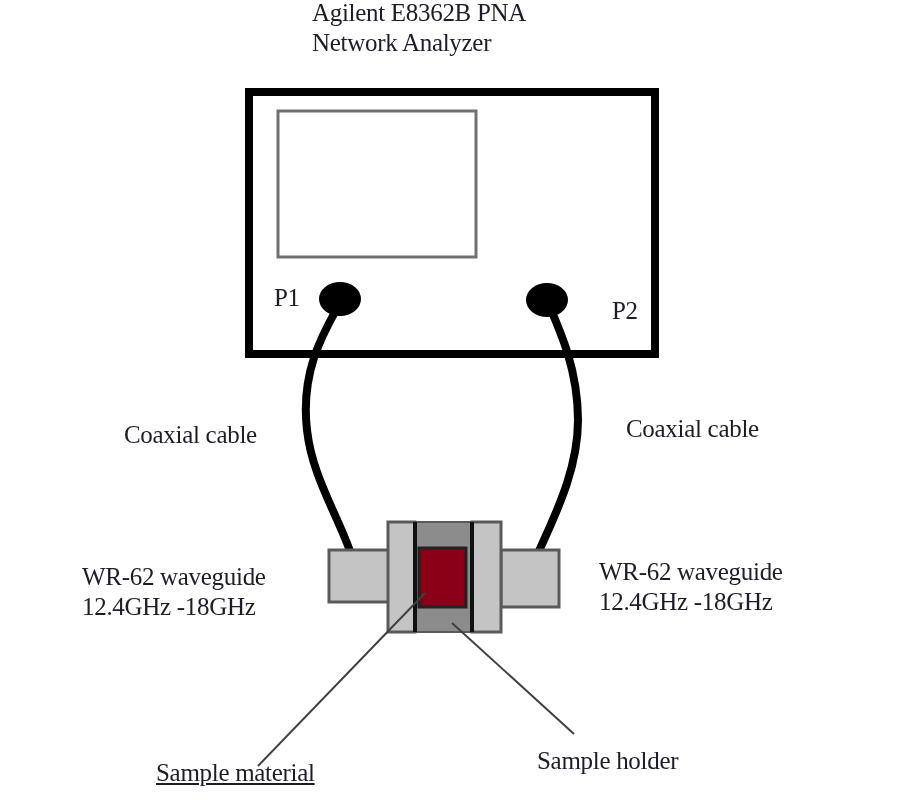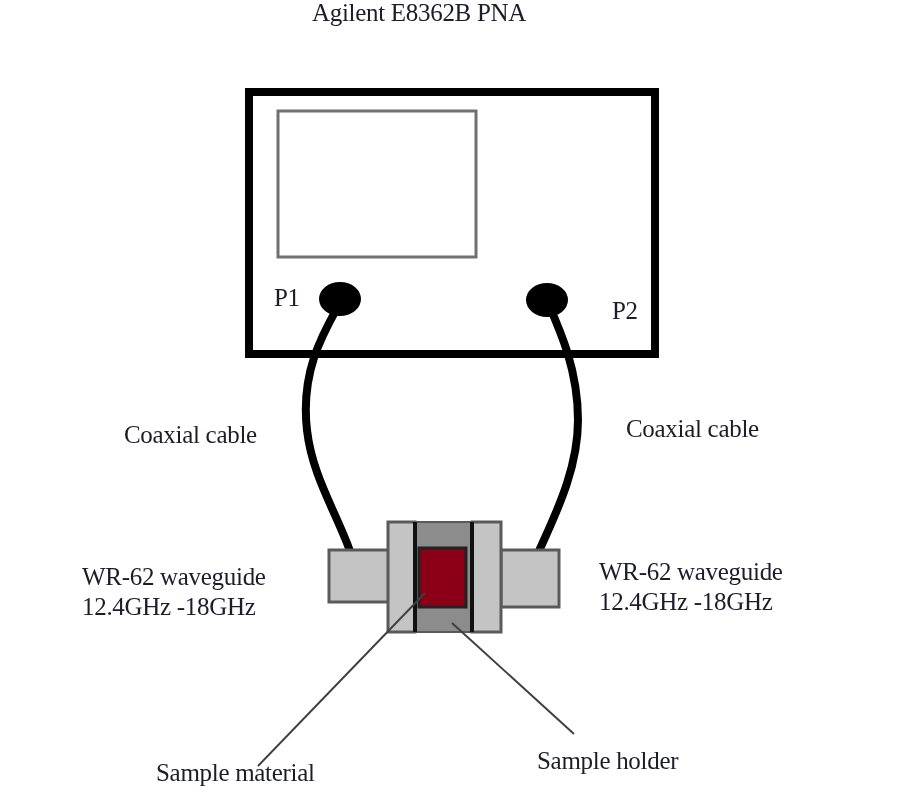--- a/index.html
+++ b/index.html
@@ -35,31 +35,32 @@
   <line x1="472" y1="522" x2="472" y2="632" stroke="#111111" stroke-width="4"></line>
 
   <rect x="419" y="548" width="47" height="59" fill="#8b0016" stroke="#222222" stroke-width="3"></rect>
 
   <line x1="425" y1="593" x2="258" y2="766" stroke="#404040" stroke-width="2"></line>
   <line x1="452" y1="623" x2="574" y2="734" stroke="#404040" stroke-width="2"></line>
 </svg>
 
 <div class="lbl" style="left:312px; top:-2px;">
   <div>Agilent E8362B PNA</div>
+  <div>Network Analyzer</div>
 </div>
 
 <div class="lbl" style="left:274px; top:283px;">P1</div>
 <div class="lbl" style="left:612px; top:296px;">P2</div>
 
 <div class="lbl" style="left:124px; top:420px;">Coaxial cable</div>
 <div class="lbl" style="left:626px; top:414px;">Coaxial cable</div>
 
 <div class="lbl" style="left:82px; top:562px;">
   <div>WR-62 waveguide</div>
   <div>12.4GHz -18GHz</div>
 </div>
 <div class="lbl" style="left:599px; top:557px;">
   <div>WR-62 waveguide</div>
   <div>12.4GHz -18GHz</div>
 </div>
 
-<div class="lbl" style="left:156px; top:758px;">Sample material</div>
+<div class="lbl" style="left:156px; top:758px;text-decoration:underline;">Sample material</div>
 <div class="lbl" style="left:537px; top:746px;">Sample holder</div>
 
 </body></html>

